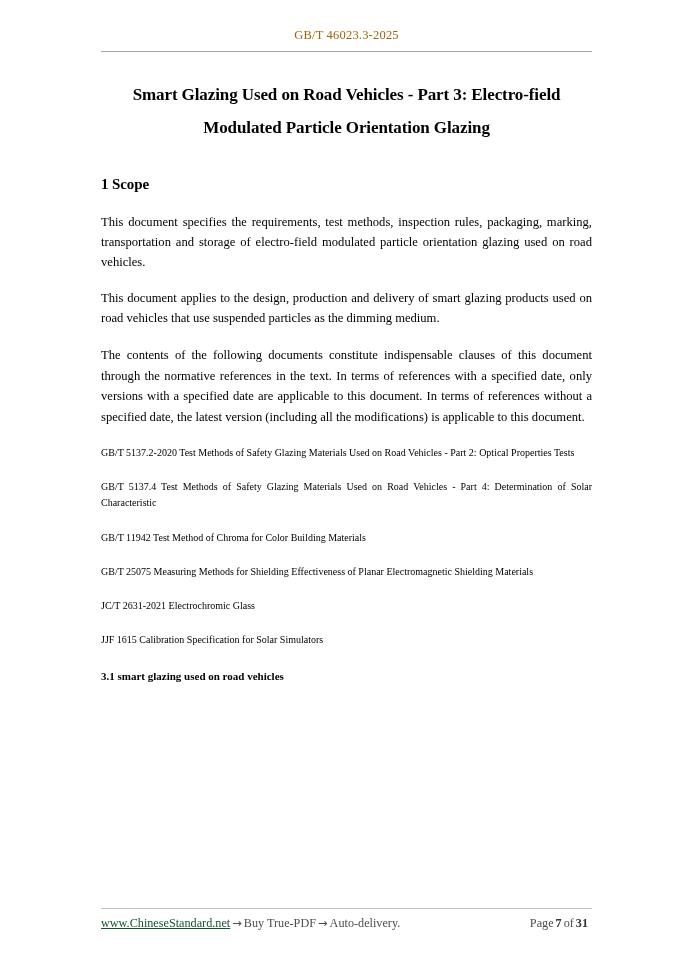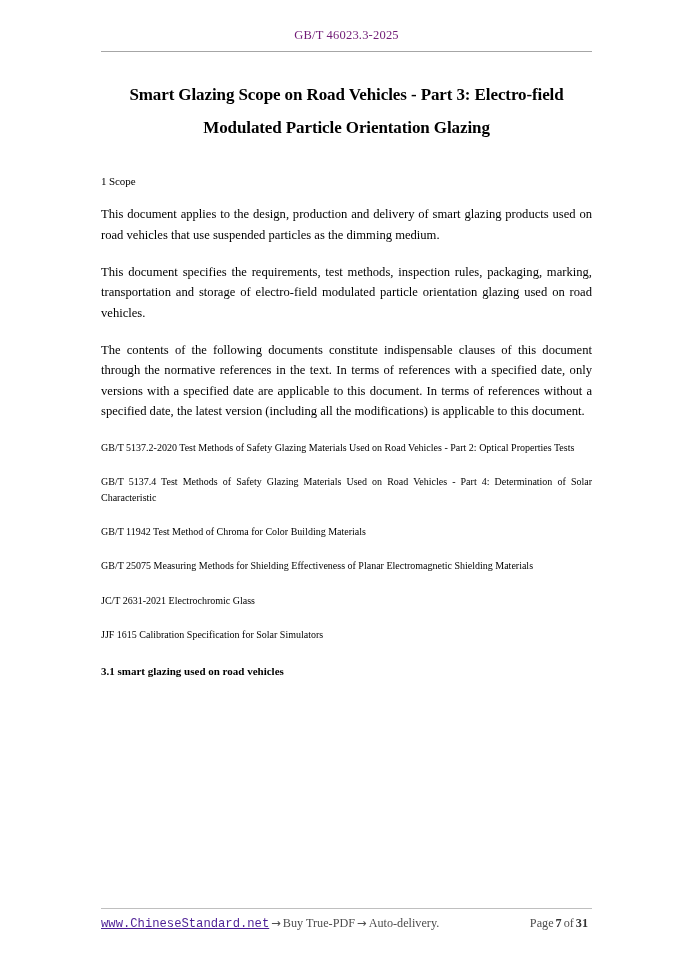--- a/index.html
+++ b/index.html
@@ -24,21 +24,21 @@
   
   .page-header {
     position: absolute;
     left: 101px;
     top: 28px;
     width: 491px;
   }
   .header-text {
     text-align: center;
     font-size: 12.5px;
-    color: #701a75;
+    color: #a16207;
     letter-spacing: 0.2px;
     line-height: 1.2;
   }
   .header-rule {
     position: absolute;
     left: 101px;
     top: 51px;
     width: 491px;
     height: 1px;
     background: #a6a6a6;
@@ -58,22 +58,22 @@
     text-align: center;
     line-height: 1.95;
     margin: 0 0 8px 0;
     letter-spacing: -0.1px;
   }
   .doc-title .line {
     display: block;
   }
 
   h2.section-heading {
-    font-size: 11px;
-    font-weight: normal;
+    font-size: 15px;
+    font-weight: bold;
     margin: 26px 0 0 0;
     line-height: 1.35;
     letter-spacing: -0.1px;
   }
   h2.section-heading.first {
     margin-top: 30px;
   }
   h3.sub-heading {
     font-size: 11px;
     font-weight: bold;
@@ -120,22 +120,21 @@
     align-items: baseline;
     justify-content: space-between;
     font-size: 12.2px;
     color: #4d4d4d;
   }
   .footer-left {
     white-space: nowrap;
   }
   .footer-link {
     text-decoration: underline;
-    color: #4c1d95;
-    font-family: Liberation Mono, monospace;
+    color: #14532d;
   }
   .footer-arrow {
     font-family: "DejaVu Sans", sans-serif;
     font-size: 11.5px;
     padding: 0 2px;
   }
   .footer-right {
     white-space: nowrap;
     color: #4d4d4d;
     padding-right: 2px;
@@ -152,27 +151,27 @@
 <div class="page">
 
   <div class="page-header">
     <div class="header-text">GB/T 46023.3-2025</div>
   </div>
   <div class="header-rule"></div>
 
   <div class="body-area">
 
     <div class="doc-title">
-      <span class="line">Smart Glazing Scope on Road Vehicles - Part 3: Electro-field</span>
+      <span class="line">Smart Glazing Used on Road Vehicles - Part 3: Electro-field</span>
       <span class="line">Modulated Particle Orientation Glazing</span>
     </div>
 
     <h2 class="section-heading first">1 Scope</h2>
+    <p class="para first-after-heading">This document specifies the requirements, test methods, inspection rules, packaging, marking, transportation and storage of electro-field modulated particle orientation glazing used on road vehicles.</p>
     <p class="para">This document applies to the design, production and delivery of smart glazing products used on road vehicles that use suspended particles as the dimming medium.</p>
-    <p class="para first-after-heading">This document specifies the requirements, test methods, inspection rules, packaging, marking, transportation and storage of electro-field modulated particle orientation glazing used on road vehicles.</p>
 
     <p class="para first-after-heading">The contents of the following documents constitute indispensable clauses of this document through the normative references in the text. In terms of references with a specified date, only versions with a specified date are applicable to this document. In terms of references without a specified date, the latest version (including all the modifications) is applicable to this document.</p>
     <p class="ref-item">GB/T 5137.2-2020 Test Methods of Safety Glazing Materials Used on Road Vehicles - Part 2: Optical Properties Tests</p>
     <p class="ref-item">GB/T 5137.4 Test Methods of Safety Glazing Materials Used on Road Vehicles - Part 4: Determination of Solar Characteristic</p>
     <p class="ref-item nojustify">GB/T 11942 Test Method of Chroma for Color Building Materials</p>
     <p class="ref-item">GB/T 25075 Measuring Methods for Shielding Effectiveness of Planar Electromagnetic Shielding Materials</p>
     <p class="ref-item nojustify">JC/T 2631-2021 Electrochromic Glass</p>
     <p class="ref-item nojustify">JJF 1615 Calibration Specification for Solar Simulators</p>
 
     <h3 class="sub-heading">3.1 smart glazing used on road vehicles</h3>

